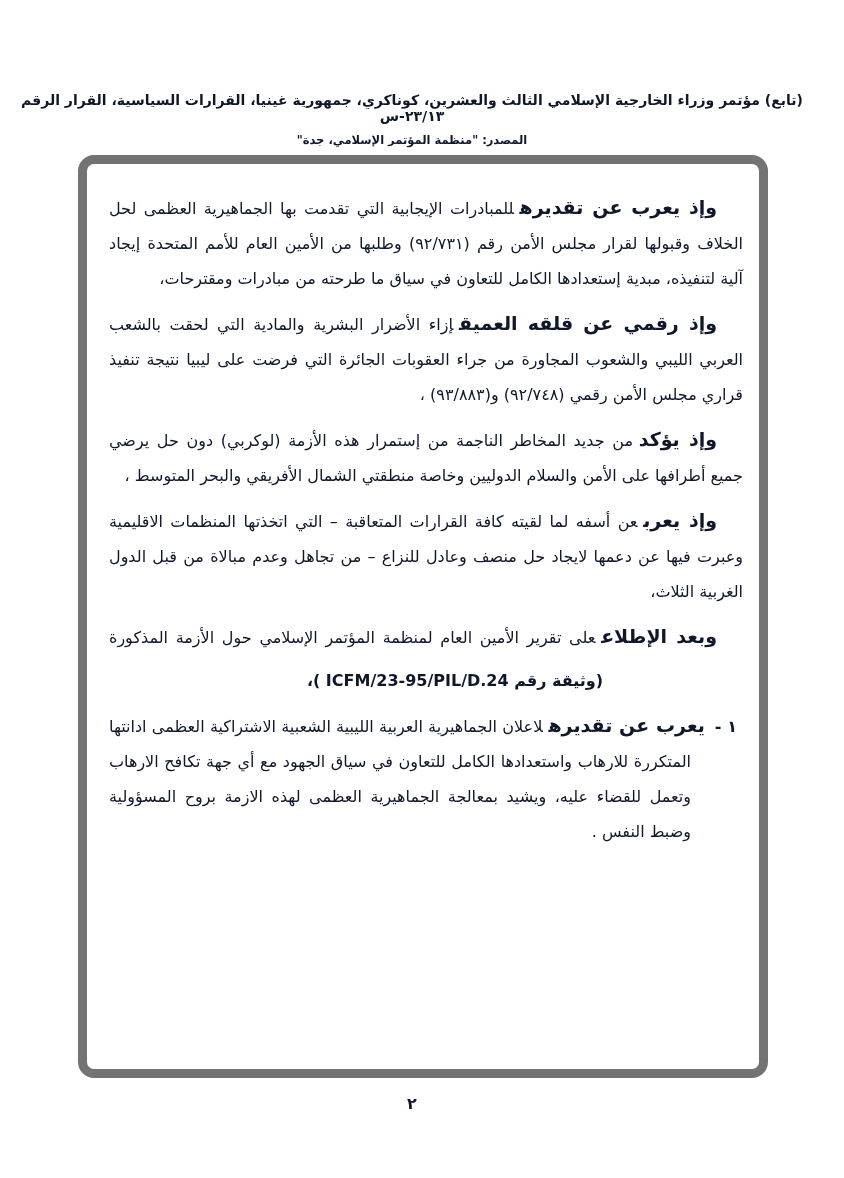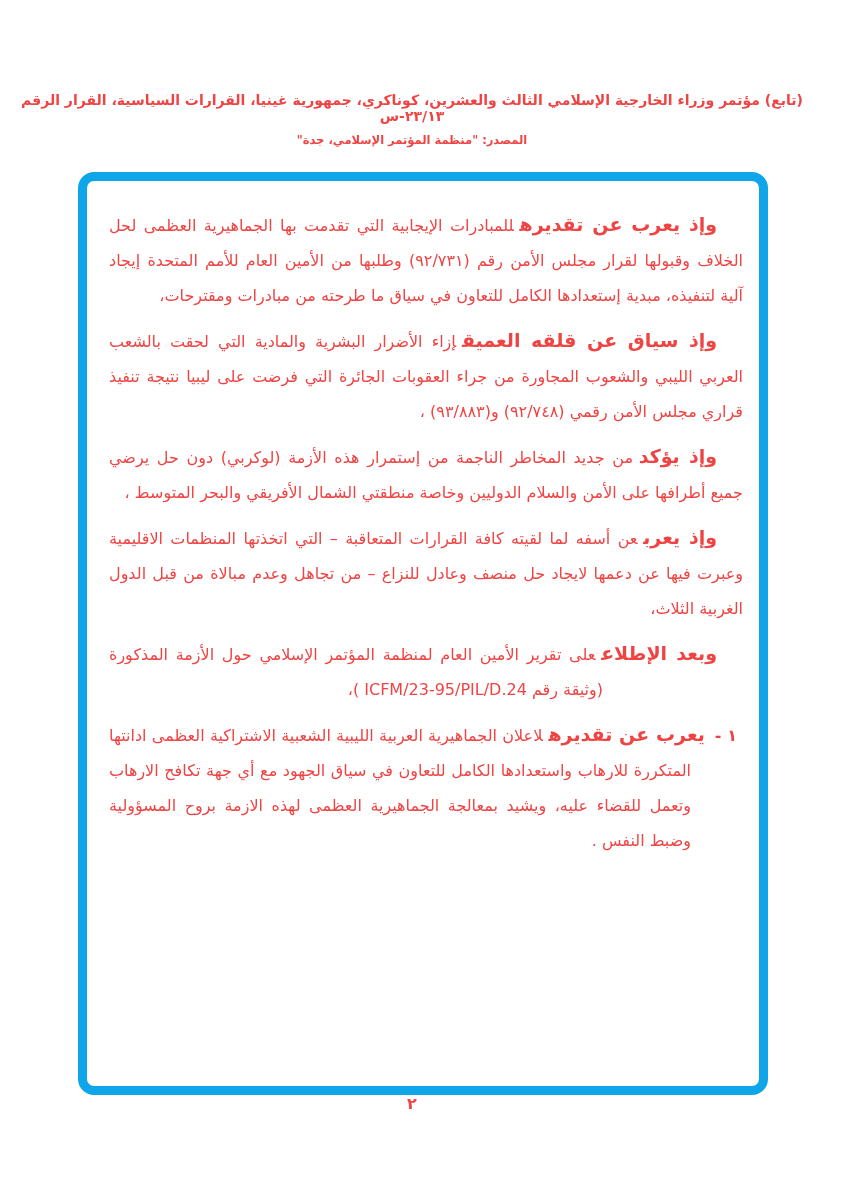--- a/index.html
+++ b/index.html
@@ -2,21 +2,21 @@
 <html lang="ar"><head>
 <meta charset="utf-8">
 <style>
   html, body { margin: 0; padding: 0; background: #ffffff; }
   .page {
     position: relative;
     width: 824px;
     height: 1178px;
     background: #ffffff;
     font-family: "DejaVu Sans", sans-serif;
-    color: #ef4444;
+    color: #0f172a;
     overflow: hidden;
   }
   .header {
     position: absolute;
     top: 92px;
     left: 0;
     right: 0;
     text-align: center;
     direction: rtl;
   }
@@ -26,52 +26,53 @@
     letter-spacing: 0;
   }
   .header-line2 {
     font-size: 11.5px;
     font-weight: bold;
     margin-top: 9px;
   }
   .doc-box {
     position: absolute;
     left: 78px;
-    top: 172px;
+    top: 155px;
     width: 690px;
     height: 923px;
     box-sizing: border-box;
-    border: 9px solid #0ea5e9;
+    border: 9px solid #737373;
     border-radius: 16px;
     overflow: hidden;
     background: #ffffff;
   }
   .doc-content {
     direction: rtl;
     text-align: justify;
     padding: 26px 16px 0 22px;
     font-size: 16px;
     line-height: 35px;
   }
   .para {
     margin: 0 0 10px 0;
     text-indent: 26px;
   }
-  .para.no-bottom-gap { margin-bottom: 0; }
+  .para.no-bottom-gap { margin-bottom: 8px; }
   .justify-last { text-align-last: justify; }
   .lead {
     font-weight: bold;
     font-size: 19px;
     margin-left: 0.3em;
   }
   .doc-ref {
     direction: rtl;
     text-align: right;
     margin: 0 140px 10px 0;
     text-indent: 0;
+    font-weight: bold;
   }
   .numbered-item {
     margin: 4px 6px 0 0;
     padding-right: 46px;
     text-indent: -46px;
     text-align: justify;
   }
   .item-number {
     font-weight: bold;
     margin-left: 10px;
@@ -96,21 +97,21 @@
   <div class="header">
     <div class="header-line1">(تابع) مؤتمر وزراء الخارجية الإسلامي الثالث والعشرين، كوناكري، جمهورية غينيا، القرارات السياسية، القرار الرقم ٢٣/١٣-س</div>
     <div class="header-line2">المصدر:  "منظمة المؤتمر الإسلامي، جدة"</div>
   </div>
 
   <div class="doc-box">
     <div class="doc-content">
 
       <p class="para"><b class="lead">وإذ يعرب عن تقديره</b><span>للمبادرات الإيجابية التي تقدمت بها الجماهيرية العظمى لحل الخلاف وقبولها لقرار مجلس الأمن رقم (٩٢/٧٣١) وطلبها من الأمين العام للأمم المتحدة إيجاد آلية لتنفيذه، مبدية إستعدادها الكامل للتعاون في سياق ما طرحته من مبادرات ومقترحات،</span></p>
 
-      <p class="para"><b class="lead">وإذ سياق عن قلقه العميق</b><span>إزاء الأضرار البشرية والمادية التي لحقت بالشعب العربي الليبي والشعوب المجاورة من جراء العقوبات الجائرة التي فرضت على ليبيا نتيجة تنفيذ قراري مجلس الأمن رقمي (٩٢/٧٤٨) و(٩٣/٨٨٣) ،</span></p>
+      <p class="para"><b class="lead">وإذ رقمي عن قلقه العميق</b><span>إزاء الأضرار البشرية والمادية التي لحقت بالشعب العربي الليبي والشعوب المجاورة من جراء العقوبات الجائرة التي فرضت على ليبيا نتيجة تنفيذ قراري مجلس الأمن رقمي (٩٢/٧٤٨) و(٩٣/٨٨٣) ،</span></p>
 
       <p class="para"><b class="lead">وإذ يؤكد</b><span>من جديد المخاطر الناجمة من إستمرار هذه الأزمة (لوكربي) دون حل يرضي جميع أطرافها على الأمن والسلام الدوليين وخاصة منطقتي الشمال الأفريقي والبحر المتوسط ،</span></p>
 
       <p class="para"><b class="lead">وإذ يعرب</b><span>عن أسفه لما لقيته كافة القرارات المتعاقبة – التي اتخذتها المنظمات الاقليمية وعبرت فيها عن دعمها لايجاد حل منصف وعادل للنزاع – من تجاهل وعدم مبالاة من قبل الدول الغربية الثلاث،</span></p>
 
 
 
       <p class="para no-bottom-gap justify-last"><b class="lead">وبعد الإطلاع</b><span>على تقرير الأمين العام لمنظمة المؤتمر الإسلامي حول الأزمة المذكورة</span></p>
       <p class="doc-ref">(وثيقة رقم ICFM/23-95/PIL/D.24 )،</p>
 

